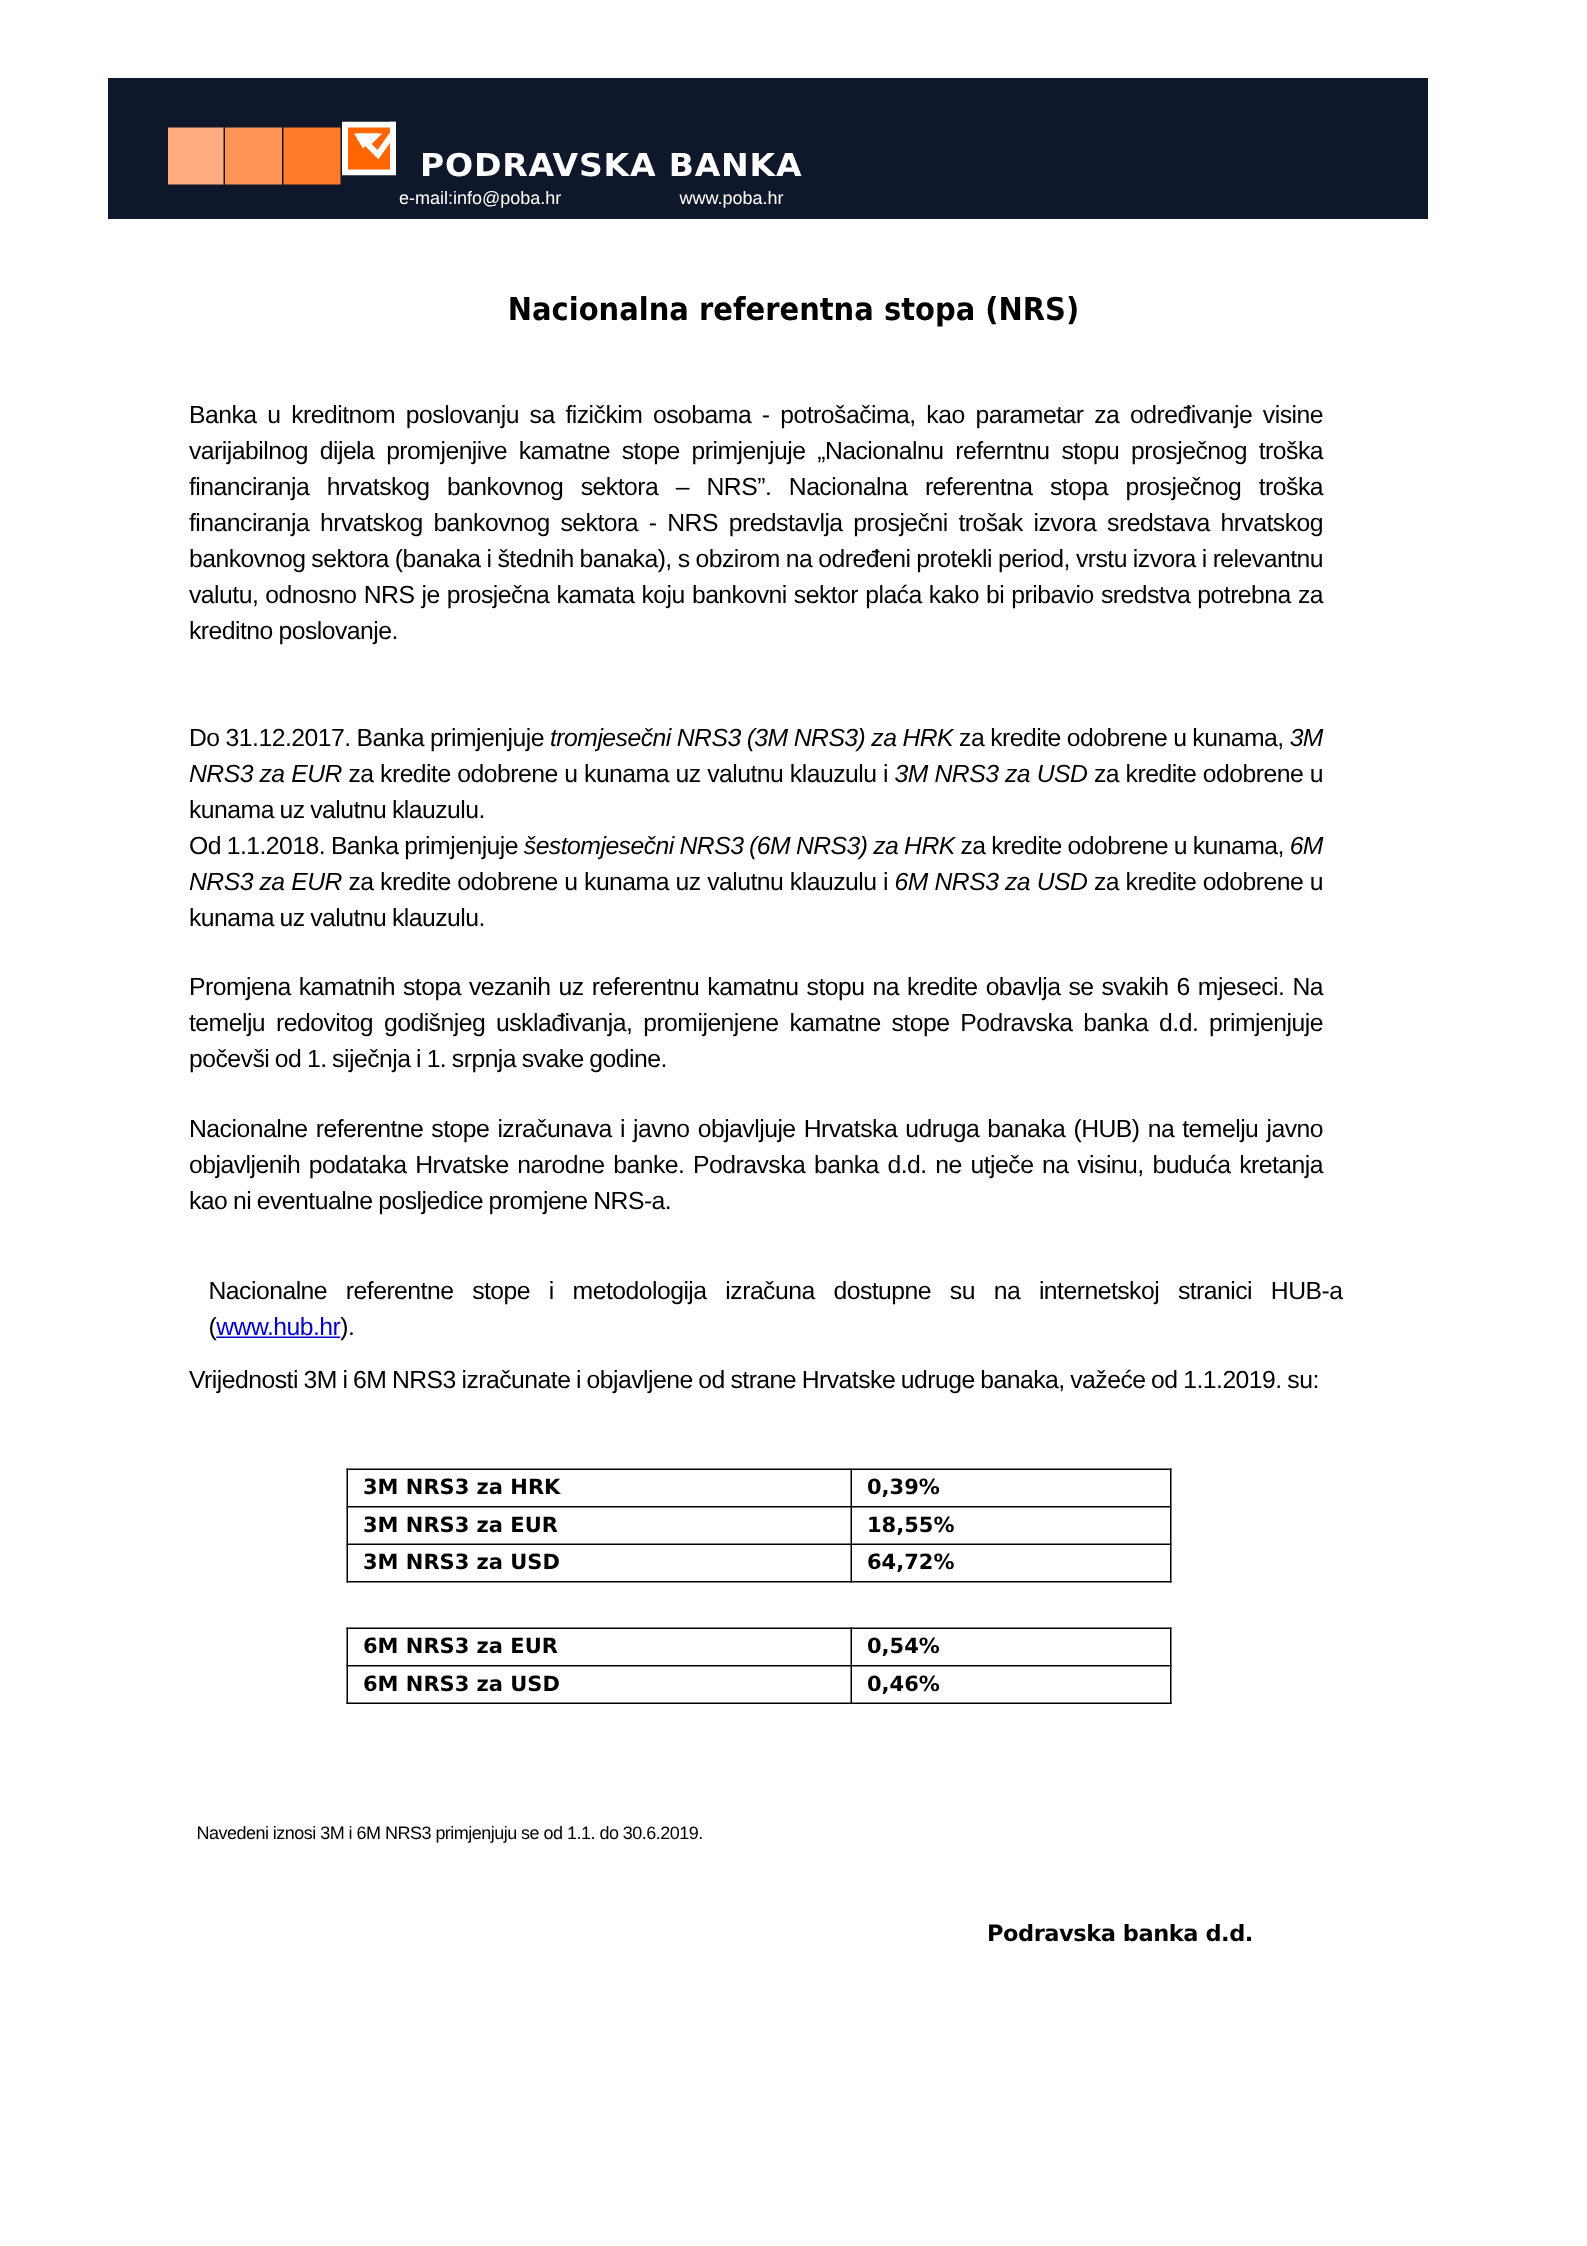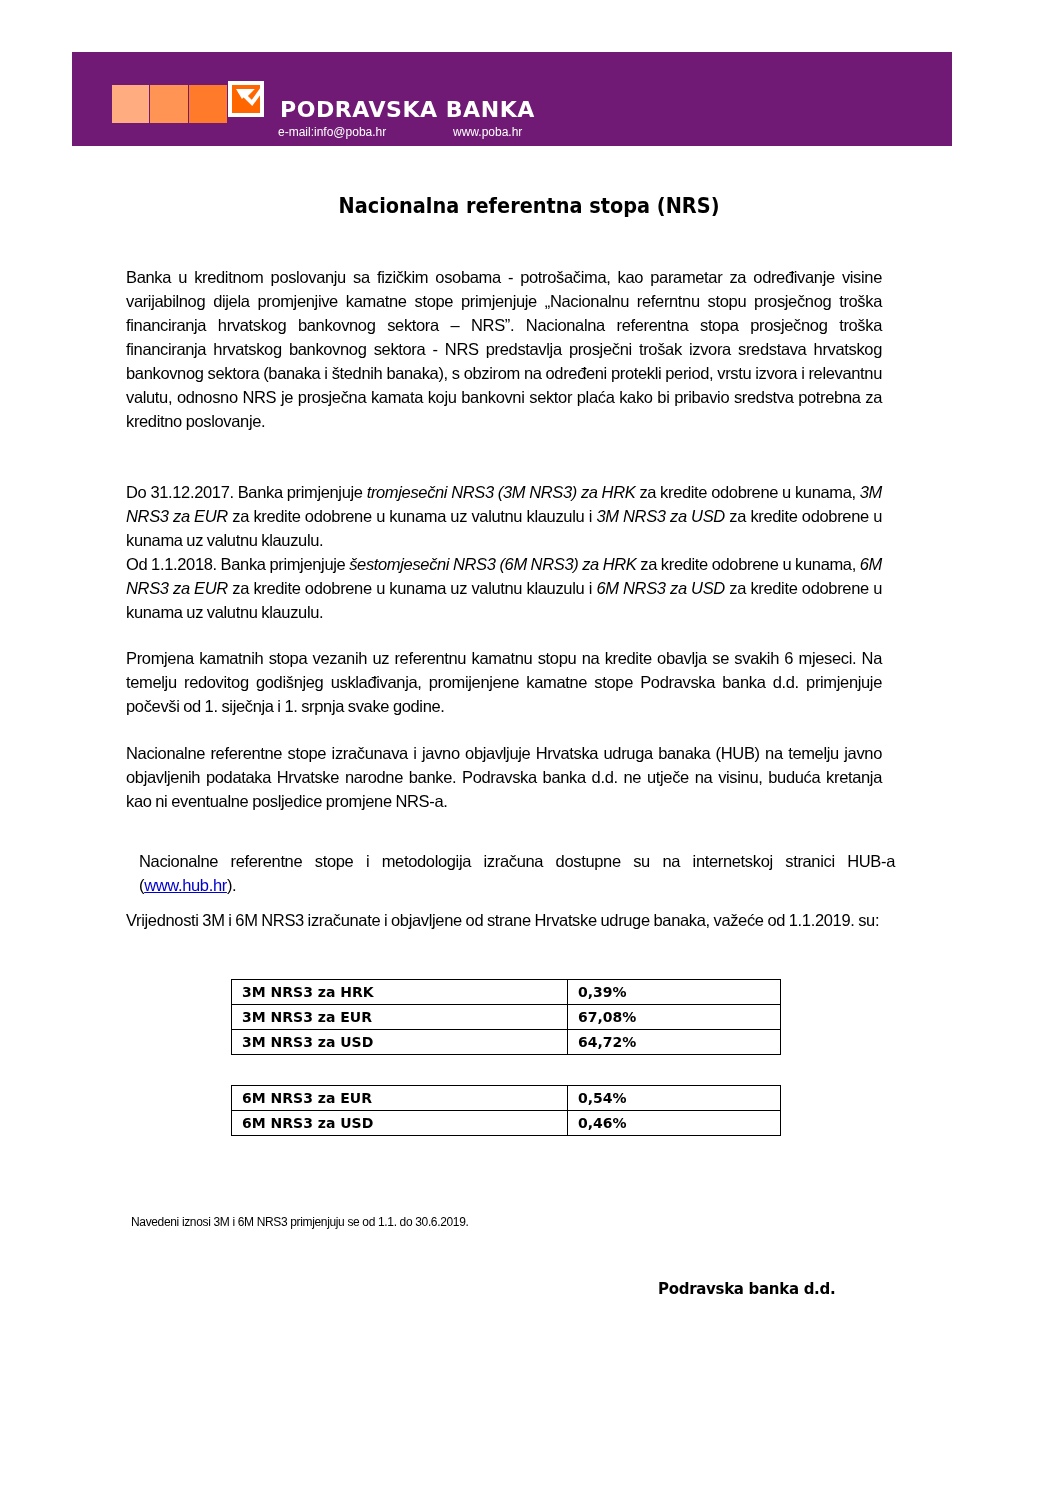--- a/index.html
+++ b/index.html
@@ -1,26 +1,26 @@
 <!DOCTYPE html>
 <html><head>
 <meta charset="utf-8">
 <style>
   html, body { margin:0; padding:0; background:#fff; }
   body { width:1058px; height:1497px; position:relative; overflow:hidden;
          font-family:"Liberation Sans Narrow","Liberation Sans", sans-serif; color:#000; }
-  .banner { position:absolute; left:72px; top:52px; width:880px; height:94px; background:#701a75; }
+  .banner { position:absolute; left:72px; top:52px; width:880px; height:94px; background:#0f172a; }
   .sq { position:absolute; top:33px; height:38px; }
   .sq1 { left:40px; width:37px; background:#ffad80; }
   .sq2 { left:78px; width:38px; background:#ff9455; }
   .sq3 { left:117px; width:38px; background:#ff7a2b; }
   .logo-box { position:absolute; left:156px; top:29px; width:36px; height:36px; }
   .brand { position:absolute; left:208px; top:46px; color:#fff; font-family:"DejaVu Sans", sans-serif;
            font-weight:bold; font-size:21px; letter-spacing:0.5px; transform:scaleX(1.05); transform-origin:left; }
-  .email { position:absolute; left:206px; top:73px; color:#fff; font-family:"Liberation Sans", sans-serif; font-size:12px; }
+  .email { position:absolute; left:194px; top:73px; color:#fff; font-family:"Liberation Sans", sans-serif; font-size:12px; }
   .web { position:absolute; left:381px; top:73px; color:#fff; font-family:"Liberation Sans", sans-serif; font-size:12px; }
   h1 { position:absolute; left:0; width:1058px; top:194px; margin:0; text-align:center;
        font-family:"DejaVu Sans", sans-serif; font-weight:bold; font-size:21px; transform:scaleX(0.92); }
   .para { position:absolute; left:126px; width:756px; font-size:16.5px; line-height:24px; text-align:justify;
           font-family:"Liberation Sans", sans-serif; letter-spacing:-0.35px; word-spacing:-0.5px; }
   .para i { font-style:italic; }
   a { color:#0000cc; text-decoration:underline; }
   table.rates { position:absolute; left:231px; width:550px; border-collapse:collapse;
                 font-family:"DejaVu Sans", sans-serif; font-weight:bold; font-size:14px; }
   table.rates td { border:1.5px solid #000; height:24px; padding:0 0 0 10px; }
@@ -68,21 +68,21 @@
 <p class="para" style="top:908px;margin:0;">Vrijednosti 3M i 6M NRS3 izračunate i objavljene od strane Hrvatske udruge banaka, važeće od 1.1.2019. su:</p>
 
 <table class="rates" style="top:979px;">
   <tbody>
       <tr>
         <td class="k">3M NRS3 za HRK</td>
         <td>0,39%</td>
       </tr>
   <tr>
         <td class="k">3M NRS3 za EUR</td>
-        <td>67,08%</td>
+        <td>18,55%</td>
       </tr>
   <tr>
         <td class="k">3M NRS3 za USD</td>
         <td>64,72%</td>
       </tr>
 </tbody>
   </table>
 
 <table class="rates" style="top:1085px;">
   <tbody>

